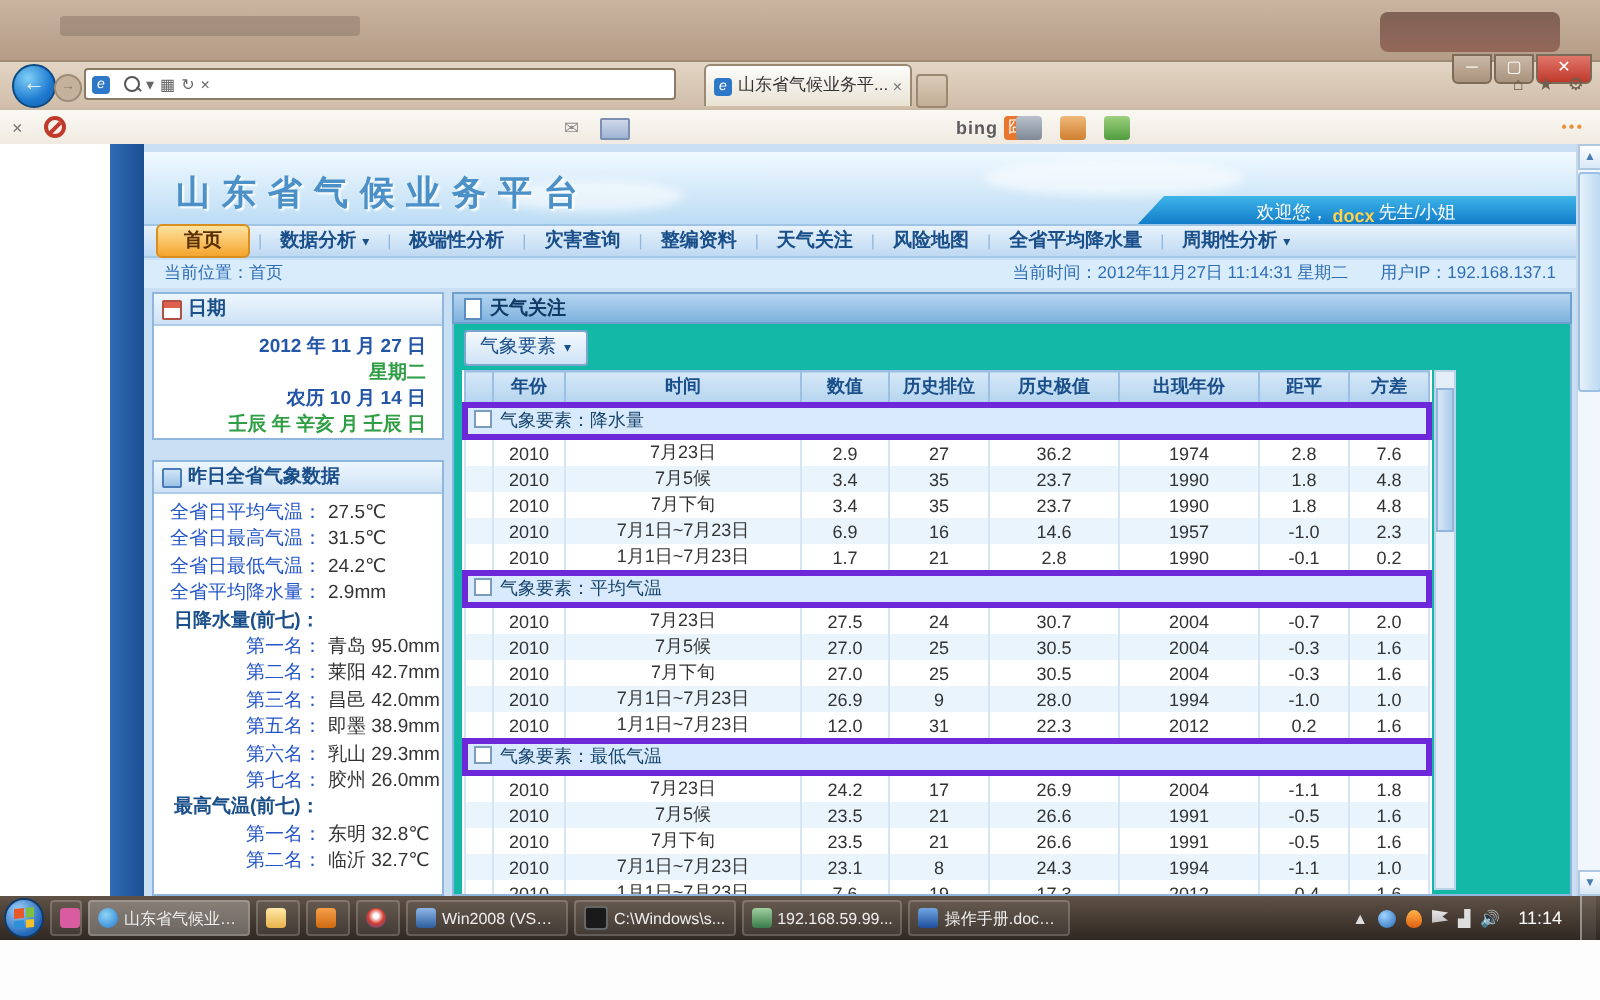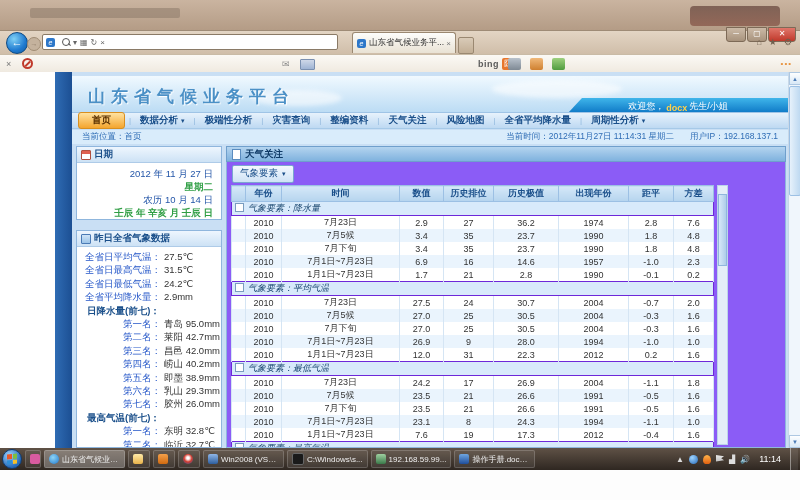--- a/index.html
+++ b/index.html
@@ -59,41 +59,41 @@
   .statusbar .crumb{flex:1;}
   .statusbar .tlab{margin-right:16px;}
   .content{position:absolute;left:0;top:72px;width:716px;height:304px;}
   
   .sb-panel{position:absolute;left:4px;width:146px;background:#fff;border:1px solid #8fb6dd;box-sizing:border-box;}
   .sb-head{height:15px;background:linear-gradient(180deg,#eef6fe,#cde2f5);border-bottom:1px solid #aecbe8;display:flex;align-items:center;font-size:9.5px;font-weight:bold;color:#1a4f8a;padding:0 4px;gap:3px;}
   .calico{width:8px;height:8px;border:1px solid #b05040;border-radius:1px;background:linear-gradient(180deg,#e06050 35%,#fff 35%);}
   .dataico{width:8px;height:8px;border:1px solid #4a7ab5;border-radius:1px;background:linear-gradient(180deg,#cfe4f7,#9cc4e8);}
   #datePanel{top:2px;height:74px;}
   .datebody{padding:4px 8px 0 0;text-align:right;font-size:9.5px;line-height:13px;}
-  .d-greg,.d-lunar{color:#2456a8;font-weight:normal;}
+  .d-greg,.d-lunar{color:#2456a8;font-weight:bold;}
   .d-week,.d-ganzhi{color:#2f9e44;font-weight:bold;}
   #wxPanel{top:86px;height:218px;overflow:hidden;}
   .wxbody{padding-top:3px;font-size:9.5px;line-height:13.4px;}
   .wline{display:flex;white-space:nowrap;}
   .wline .lbl{width:84px;text-align:right;color:#2456c8;flex:0 0 auto;}
   .wline .val{color:#333;margin-left:3px;}
   .wsec{padding-left:10px;font-weight:bold;color:#1a4f8a;}
   
   .main{position:absolute;left:154px;top:2px;width:560px;height:302px;}
   .mp-title{height:16px;background:linear-gradient(180deg,#b4d4ef,#7fb2de);border:1px solid #6f9fcc;display:flex;align-items:center;gap:4px;padding:0 5px;font-size:9.5px;font-weight:bold;color:#0f3a66;box-sizing:border-box;}
   .pgico{width:7px;height:9px;background:#fff;border:1px solid #5a8cbf;}
-  .mp-body{position:absolute;left:0;top:16px;width:560px;height:286px;background:#8b5cf6;border:1px solid #8fb6dd;border-top:none;box-sizing:border-box;overflow:hidden;}
+  .mp-body{position:absolute;left:0;top:16px;width:560px;height:286px;background:#14b8a6;border:1px solid #8fb6dd;border-top:none;box-sizing:border-box;overflow:hidden;}
   .filter-row{height:23px;display:flex;align-items:center;padding-left:5px;}
   .filter-btn{height:16px;background:linear-gradient(180deg,#f4f9fe,#cfe3f6);border:1px solid #7aa6d0;border-radius:2px;font-size:9.5px;color:#1a4f8a;display:flex;align-items:center;padding:0 7px;gap:4px;}
   .filter-btn .caret{font-size:7px;}
   table.wx{border-collapse:collapse;margin-left:4px;width:482px;table-layout:fixed;background:#fff;}
   table.wx th{height:15px;background:linear-gradient(180deg,#d5e8f8,#b5d4ee);border:1px solid #9cc0e4;font-size:9px;font-weight:bold;color:#1a4f8a;padding:0;}
   table.wx td{height:12.6px;font-size:9px;color:#333;text-align:center;border-left:1px solid #d5e5f4;border-right:1px solid #d5e5f4;padding:0;white-space:nowrap;overflow:hidden;}
   tr.odd td{background:#eaf4fd;}
-  tr.grp td{background:#d8eafb;text-align:left;color:#18456e;border:1px solid #6d28d9;height:13px;font-style:italic;}
+  tr.grp td{background:#d8eafb;text-align:left;color:#18456e;border:3px solid #6d28d9;height:13px;}
   .cb{display:inline-block;width:7px;height:7px;border:1px solid #7a9cbf;background:#fff;vertical-align:-1px;margin:0 4px 0 3px;}
   .mp-scroll{position:absolute;left:490px;top:23px;width:9px;height:258px;background:#e4eef8;border:1px solid #bcd4ea;}
   .mp-thumb{position:absolute;left:0;top:8px;width:7px;height:70px;background:linear-gradient(90deg,#d7e8f8,#aecdea);border:1px solid #8fb6dd;}
   
   .pg-scroll{position:absolute;left:788px;top:72px;width:12px;height:376px;background:#f0f6fc;border-left:1px solid #c8d8e8;box-sizing:border-box;}
   .pg-arrow{position:absolute;left:0;width:12px;height:13px;background:linear-gradient(180deg,#fdfeff,#d8e8f6);border:1px solid #aec8e2;box-sizing:border-box;color:#4a7ab5;font-size:6px;text-align:center;line-height:12px;}
   .pg-thumb{position:absolute;left:0;top:14px;width:12px;height:110px;background:linear-gradient(90deg,#e6f1fb,#bed9f1);border:1px solid #9cc0e4;border-radius:2px;box-sizing:border-box;}
   
   .taskbar{position:absolute;left:0;top:448px;width:800px;height:22px;background:linear-gradient(180deg,rgba(90,76,64,.97),rgba(40,32,26,.97));display:flex;align-items:center;padding:0 2px;box-sizing:border-box;gap:3px;}
   .orb{width:18px;height:18px;border-radius:50%;background:radial-gradient(circle at 35% 30%,#9fd4ff,#2569b8 70%);border:1px solid #123a6b;position:relative;overflow:hidden;flex:0 0 auto;}
@@ -259,24 +259,20 @@
               </div>
               <div class="wline">
                 <span class="lbl">第二名：</span>
                 <span class="val">莱阳 42.7mm</span>
               </div>
               <div class="wline">
                 <span class="lbl">第三名：</span>
                 <span class="val">昌邑 42.0mm</span>
               </div>
               <div class="wline">
-                <span class="lbl">第四名：</span>
-                <span class="val">崂山 40.2mm</span>
-              </div>
-              <div class="wline">
                 <span class="lbl">第五名：</span>
                 <span class="val">即墨 38.9mm</span>
               </div>
               <div class="wline">
                 <span class="lbl">第六名：</span>
                 <span class="val">乳山 29.3mm</span>
               </div>
               <div class="wline">
                 <span class="lbl">第七名：</span>
                 <span class="val">胶州 26.0mm</span>

